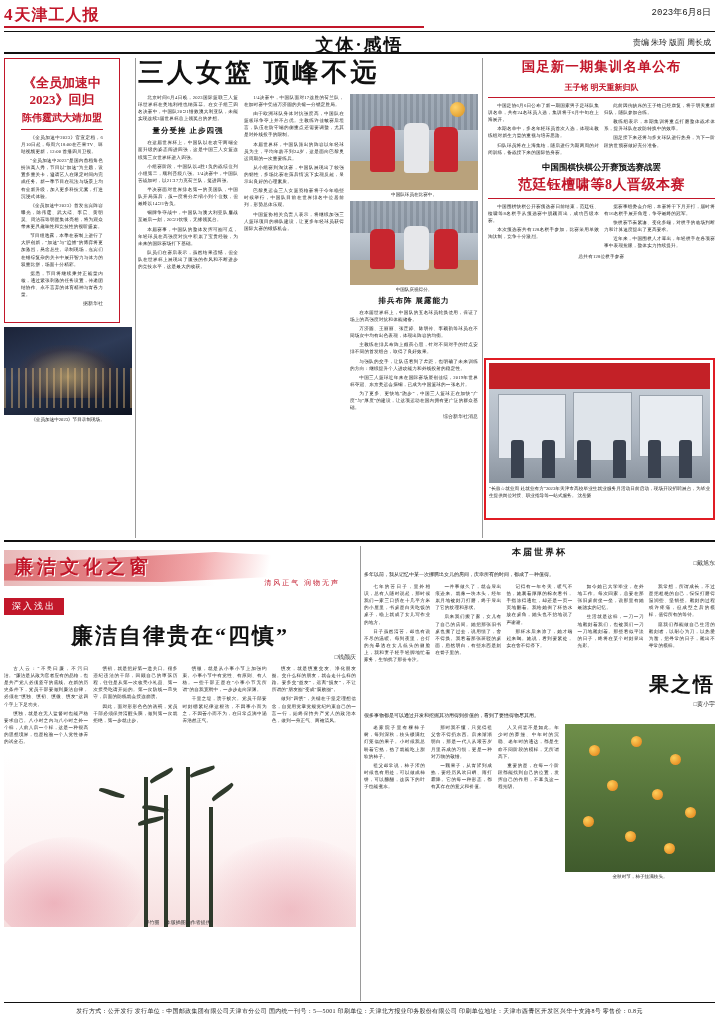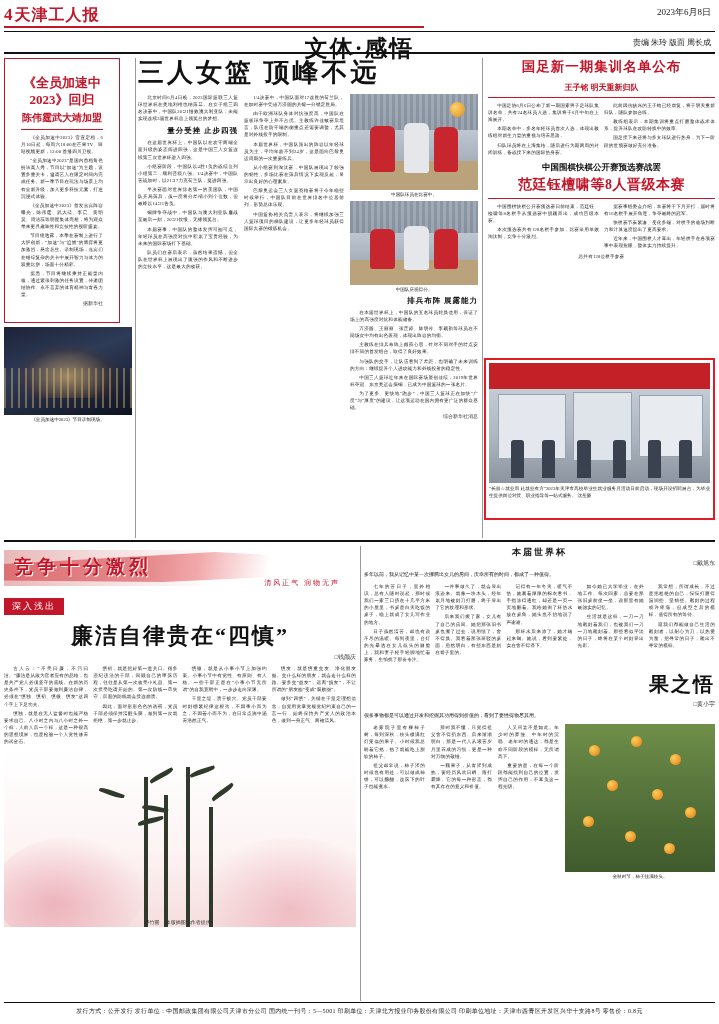--- a/index.html
+++ b/index.html
@@ -5,25 +5,25 @@
   html,body{margin:0;padding:0;background:#ffffff;}
   body{width:719px;height:1024px;position:relative;font-family:"Liberation Serif",serif;color:#111;overflow:hidden;}
   .page{position:relative;width:719px;height:1024px;background:#fff;}
 
   
   .masthead{position:absolute;left:0;top:0;width:719px;height:30px;}
   .mh-red{position:absolute;left:4px;top:4px;width:180px;height:22px;display:flex;align-items:center;}
   .mh-num{font-size:17px;font-weight:bold;color:#c2172a;font-family:"Liberation Serif",serif;}
   .mh-name{font-size:16px;font-weight:bold;color:#c2172a;letter-spacing:1px;margin-left:2px;}
   .mh-rule{position:absolute;left:4px;top:26px;width:420px;height:2px;background:#c2172a;}
-  .mh-date{position:absolute;right:8px;top:6px;font-size:9px;color:#222;}
+  .mh-date{position:absolute;right:8px;top:6px;font-size:9px;color:#222;font-family:Liberation Mono, monospace;}
 
   .sec-bar{position:absolute;left:0;top:31px;width:719px;height:24px;}
   .sec-line-top{position:absolute;left:4px;top:0;width:711px;height:1px;background:#111;}
-  .sec-title{position:absolute;left:50%;transform:translateX(-50%);top:2px;font-size:23px;font-weight:bold;letter-spacing:2px;}
+  .sec-title{position:absolute;left:50%;transform:translateX(-50%);top:2px;font-size:18px;font-weight:bold;letter-spacing:2px;}
   .sec-editor{position:absolute;right:8px;top:6px;font-size:8px;color:#222;}
   .sec-line-bot{position:absolute;left:4px;top:21px;width:711px;height:2px;background:#111;}
 
   
   .main{position:absolute;left:4px;top:58px;width:711px;height:480px;}
   .col{position:absolute;top:0;}
   .colA{left:0;width:128px;}
   .colB{left:134px;width:340px;}
   .colC{left:484px;width:227px;}
 
@@ -53,21 +53,21 @@
     background:linear-gradient(180deg,#d8dde4 0%,#b9c2cc 45%,#8f99a5 100%);}
   .photoB .crowd{position:absolute;left:0;top:0;width:100%;height:38%;
     background:repeating-linear-gradient(90deg,#6e7a88 0 3px,#8a96a4 3px 6px);opacity:.7;}
   .photoB .floor{position:absolute;left:0;bottom:0;width:100%;height:30%;background:#b9a27c;}
   .photoB .p1{position:absolute;left:16%;top:33%;width:19%;height:48%;background:#c8262f;border-radius:6px 6px 3px 3px;}
   .photoB .p2{position:absolute;left:42%;top:30%;width:20%;height:52%;background:#e6e7ea;border-radius:6px 6px 3px 3px;}
   .photoB .p3{position:absolute;left:66%;top:34%;width:18%;height:47%;background:#c8262f;border-radius:6px 6px 3px 3px;}
   .photoB .ball{position:absolute;right:10%;top:8%;width:15px;height:15px;border-radius:50%;
     background:radial-gradient(circle at 35% 35%,#ffd36b,#d98f1d);}
   .capB{font-size:4.6px;text-align:center;margin-top:2px;color:#222;}
-  .subhead{font-size:7.5px;font-weight:bold;text-align:right;margin:4px 0 3px;letter-spacing:1px;}
+  .subhead{font-size:7.5px;font-weight:bold;text-align:center;margin:4px 0 3px;letter-spacing:1px;}
 
   
   .titC{font-size:13.5px;font-weight:bold;color:#c2172a;text-align:center;letter-spacing:1px;}
   .subC{font-size:8px;font-weight:bold;color:#c2172a;text-align:center;margin-top:6px;}
   .ruleC{width:100%;height:1px;background:#c2172a;margin:4px 0 4px;}
   .ccols{display:flex;gap:5px;}
   .ccol{flex:1;}
   .titC2{font-size:8.5px;font-weight:bold;text-align:center;color:#111;margin-top:4px;}
   .titC3{font-size:14px;font-weight:bold;color:#c2172a;text-align:center;letter-spacing:0.5px;margin-top:2px;}
 
@@ -291,21 +291,21 @@
   </div>
 
   <div class="lower">
     <div class="lowline"></div>
     <div class="vline2"></div>
 
     <div class="lcolA">
       <div class="lianjie-head">
         <div class="lj-ribbon"></div>
         <div class="lj-swoosh"></div>
-        <div class="lj-text">竞争十分激烈</div>
+        <div class="lj-text">廉洁文化之窗</div>
         <div class="lj-sub">清风正气  润物无声</div>
       </div>
       <div class="tagbox">深入浅出</div>
       <div class="ljtitle">廉洁自律贵在“四慎”</div>
       <div class="ljauthor">□钱颜庆</div>
       <div class="four-cols">
         <div class="c body-txt">
           <p>古人云：“不受曰廉，不污曰洁。”廉洁是从政为官者应有的品格，也是共产党人必须坚守的底线。在新的历史条件下，党员干部要做到廉洁自律，必须在“慎独、慎初、慎微、慎友”这四个字上下足功夫。</p>
           <p>慎独，就是在无人监督时也能严格要求自己。八小时之内与八小时之外一个样，人前人后一个样，这是一种很高的思想境界，也是检验一个人党性修养的试金石。</p>
         </div>

